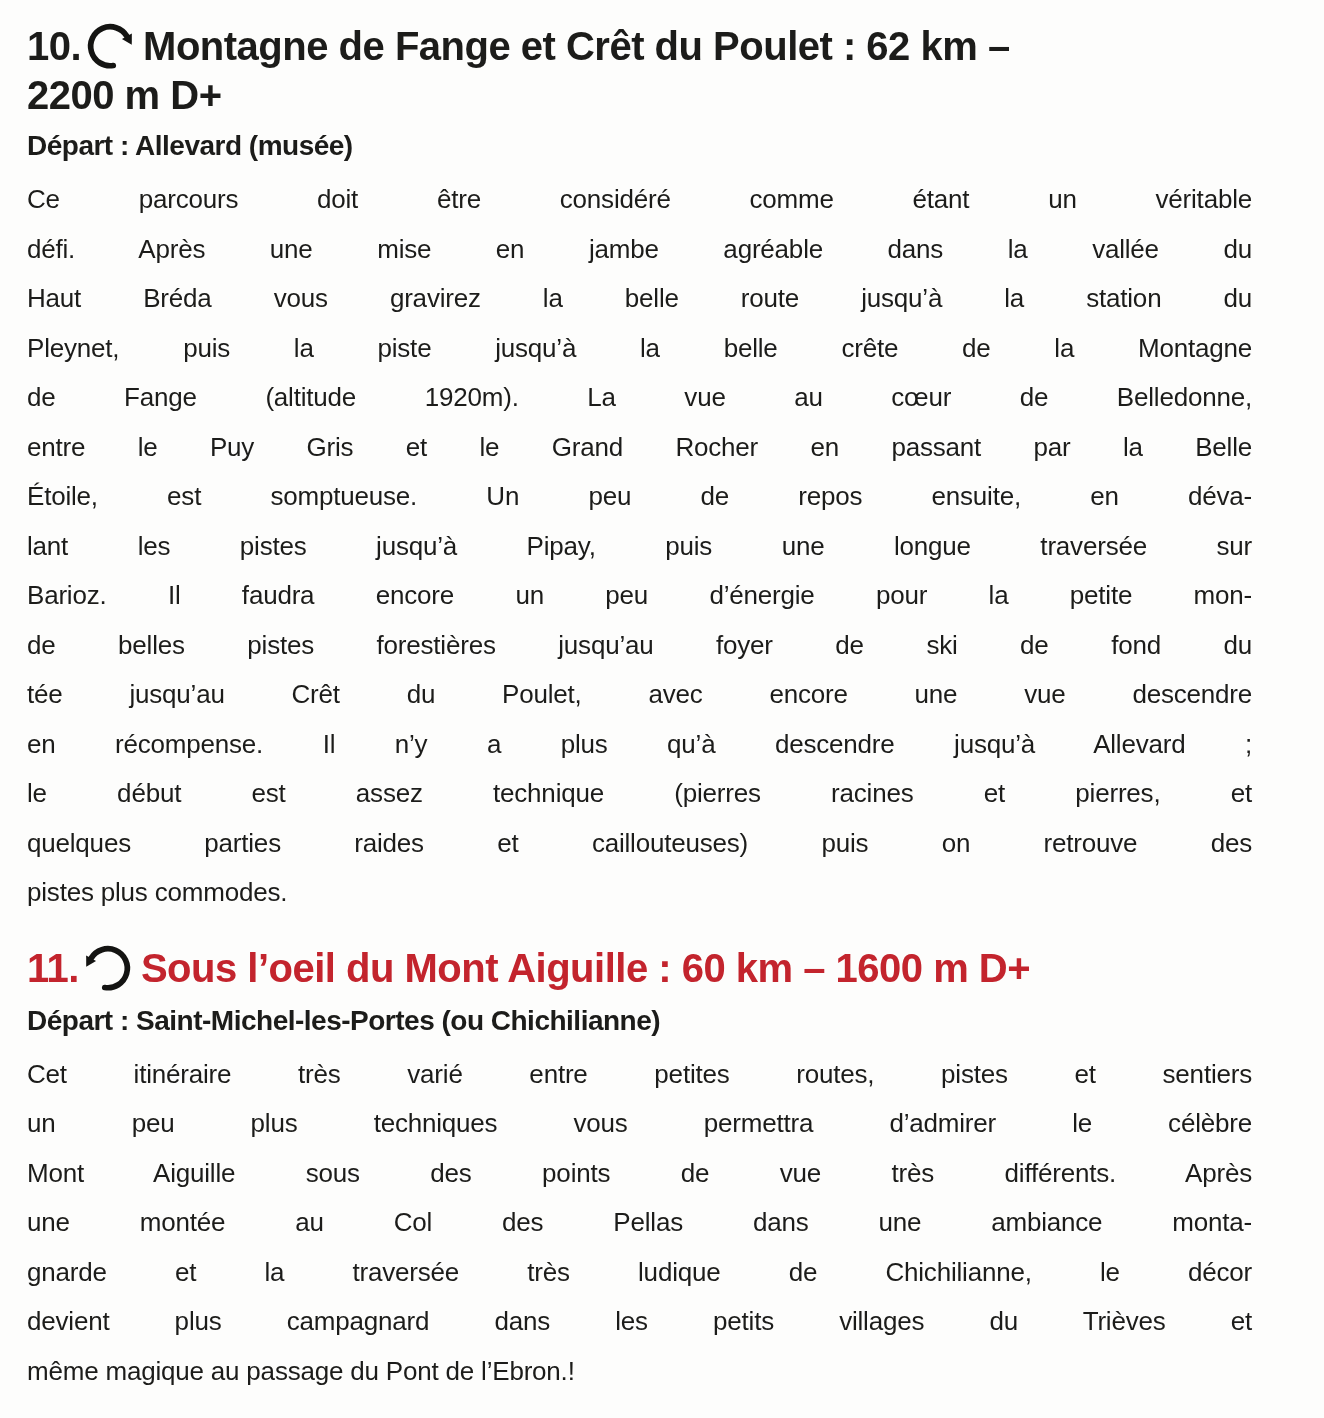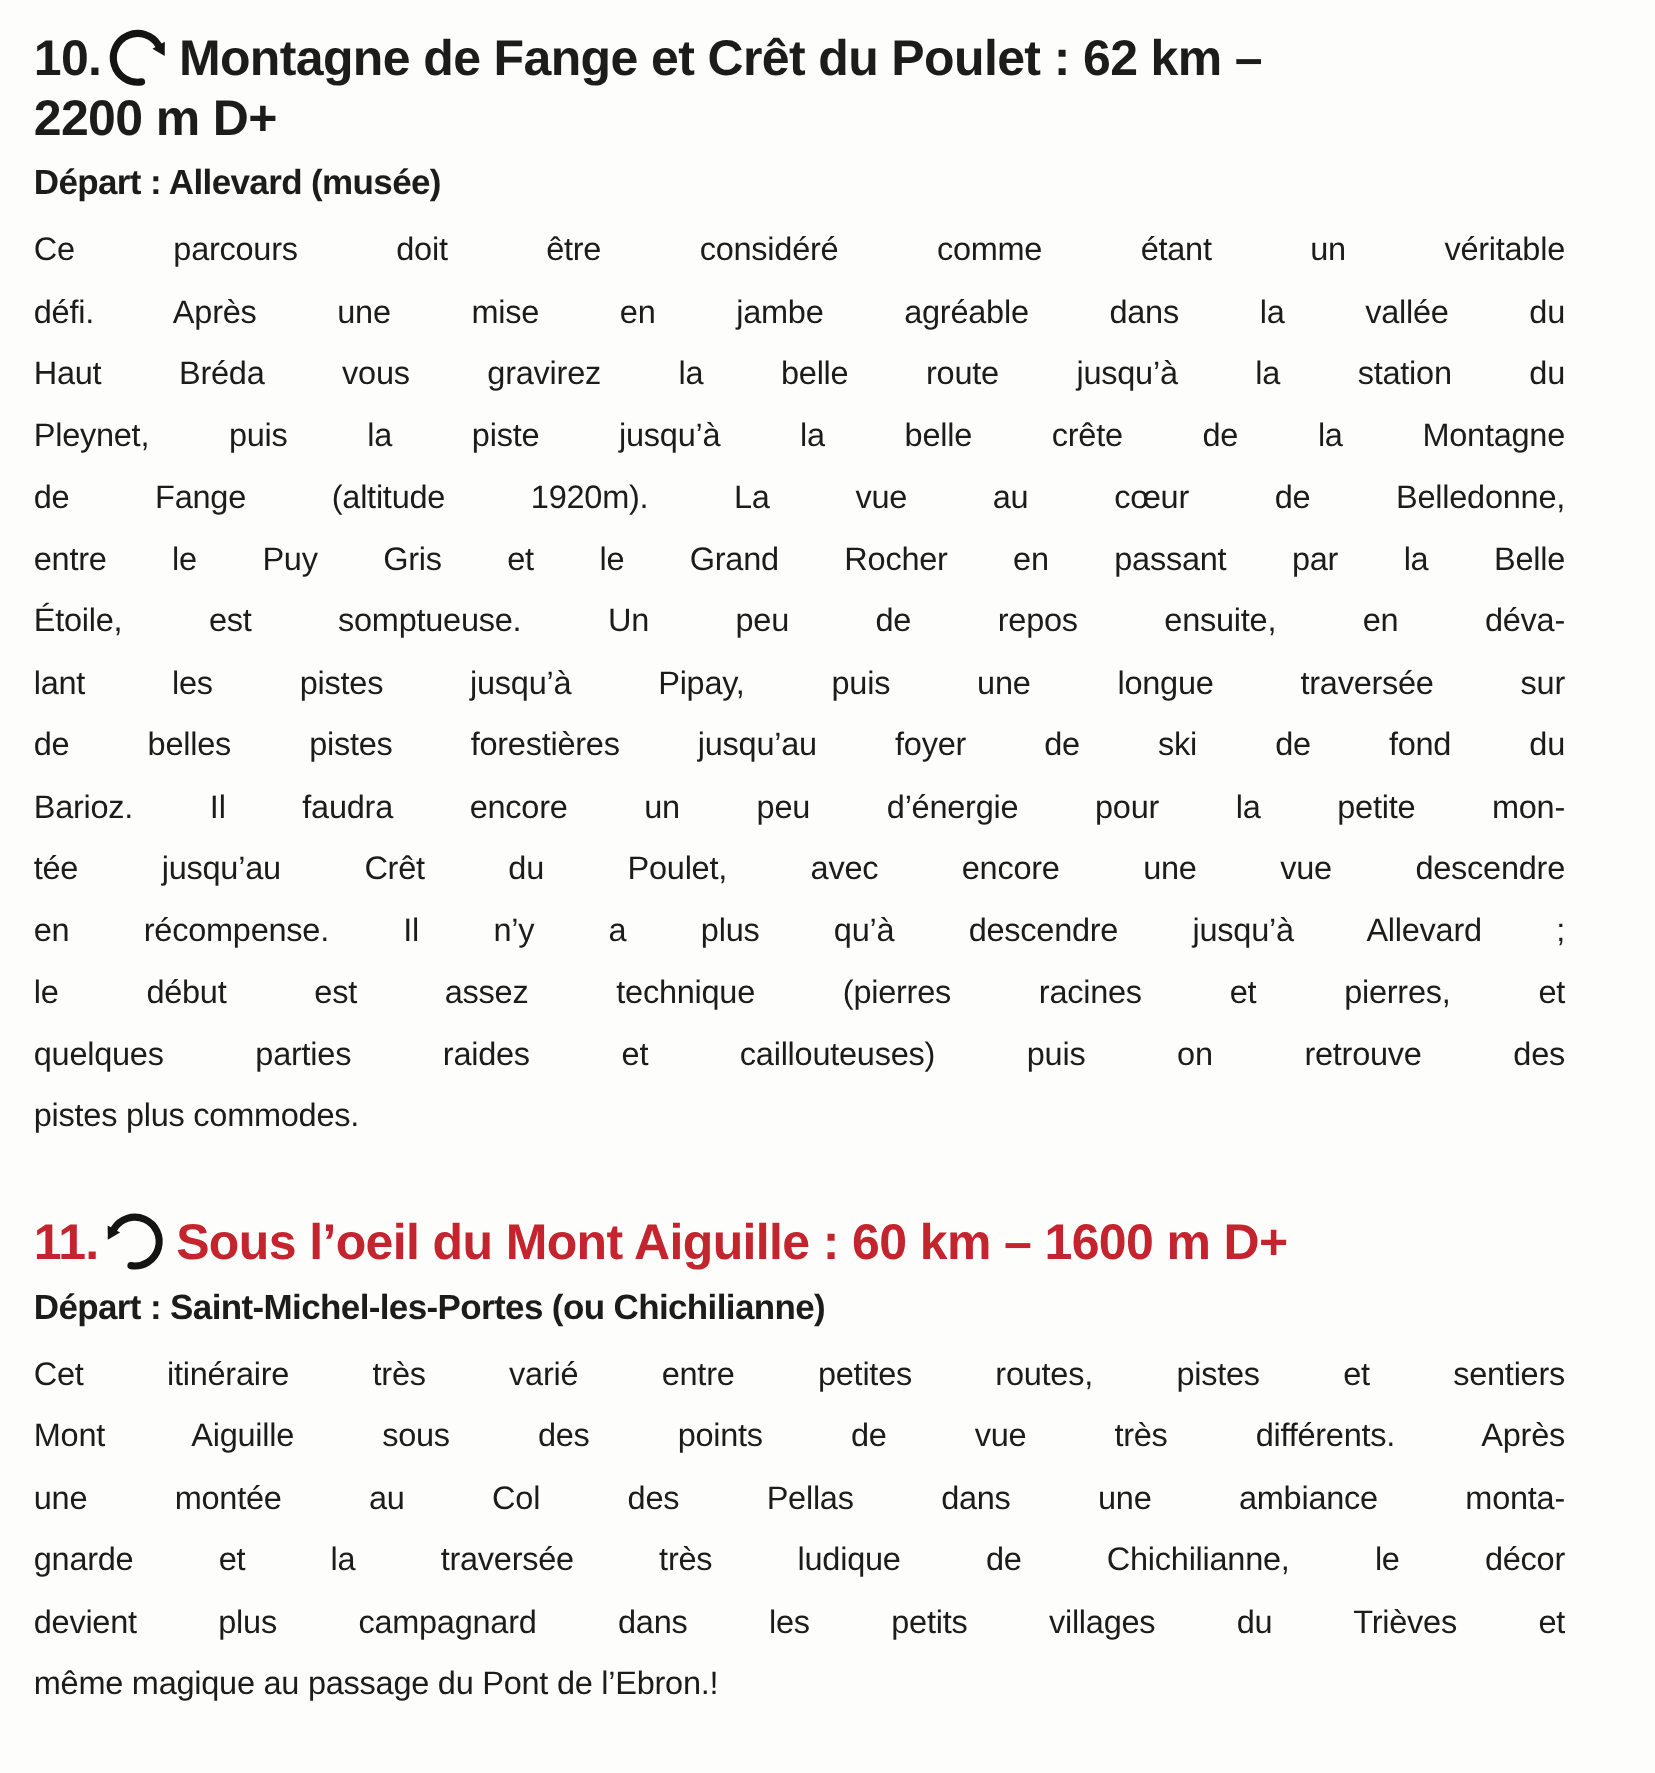--- a/index.html
+++ b/index.html
@@ -14,21 +14,21 @@
   }
   .page {
     box-sizing: border-box;
     width: 1324px;
     height: 1418px;
     padding: 20px 72px 0 27px;
     font-family: "Liberation Sans", sans-serif;
     color: #1c1c1a;
   }
   section.route + section.route {
-    margin-top: 49px;
+    margin-top: 24px;
   }
   .route-title {
     margin: 0 0 4px 0;
     font-size: 40px;
     line-height: 47px;
     font-weight: 700;
     letter-spacing: -0.5px;
   }
   .route-number {
     font-weight: 700;
@@ -83,42 +83,43 @@
       <p class="route-depart">Départ : Allevard (musée)</p>
       <div class="route-body">
         <div class="body-line">Ce parcours doit être considéré comme étant un véritable</div>
         <div class="body-line">défi. Après une mise en jambe agréable dans la vallée du</div>
         <div class="body-line">Haut Bréda vous gravirez la belle route jusqu’à la station du</div>
         <div class="body-line">Pleynet, puis la piste jusqu’à la belle crête de la Montagne</div>
         <div class="body-line">de Fange (altitude 1920m). La vue au cœur de Belledonne,</div>
         <div class="body-line">entre le Puy Gris et le Grand Rocher en passant par la Belle</div>
         <div class="body-line">Étoile, est somptueuse. Un peu de repos ensuite, en déva-</div>
         <div class="body-line">lant les pistes jusqu’à Pipay, puis une longue traversée sur</div>
+        <div class="body-line">Barioz. Il faudra encore un peu d’énergie pour la petite mon-</div>
         <div class="body-line">de belles pistes forestières jusqu’au foyer de ski de fond du</div>
-        <div class="body-line">Barioz. Il faudra encore un peu d’énergie pour la petite mon-</div>
         <div class="body-line">tée jusqu’au Crêt du Poulet, avec encore une vue descendre</div>
         <div class="body-line">en récompense. Il n’y a plus qu’à descendre jusqu’à Allevard ;</div>
         <div class="body-line">le début est assez technique (pierres racines et pierres, et</div>
         <div class="body-line">quelques parties raides et caillouteuses) puis on retrouve des</div>
         <div class="body-line last">pistes plus commodes.</div>
       </div>
     </section>
 
     <section class="route">
       <h2 class="route-title" style="color: rgb(195, 36, 45);">
         <span class="route-number">11.</span><span class="loop-icon"><svg viewBox="0 0 64 64" xmlns="http://www.w3.org/2000/svg">
     <g transform="scale(-1,1) translate(-64,0)">
       <path d="M 36 56 A 24 24 0 1 1 52.8 20" fill="none" stroke="currentColor" stroke-width="7" stroke-linecap="round"></path>
       <polygon points="58.8,30.4 46.7,23.5 58.9,16.5" fill="currentColor"></polygon>
     </g>
   </svg></span><span class="route-title-text"><span>Sous l’oeil du Mont Aiguille : 60 km – 1600 m D+</span></span>
       </h2>
       <p class="route-depart">Départ : Saint-Michel-les-Portes (ou Chichilianne)</p>
       <div class="route-body">
         <div class="body-line">Cet itinéraire très varié entre petites routes, pistes et sentiers</div>
+        <div class="body-line">un peu plus techniques vous permettra d’admirer le célèbre</div>
         <div class="body-line">Mont Aiguille sous des points de vue très différents. Après</div>
         <div class="body-line">une montée au Col des Pellas dans une ambiance monta-</div>
         <div class="body-line">gnarde et la traversée très ludique de Chichilianne, le décor</div>
         <div class="body-line">devient plus campagnard dans les petits villages du Trièves et</div>
         <div class="body-line last">même magique au passage du Pont de l’Ebron.!</div>
       </div>
     </section>
   </main>
 
 </body></html>

